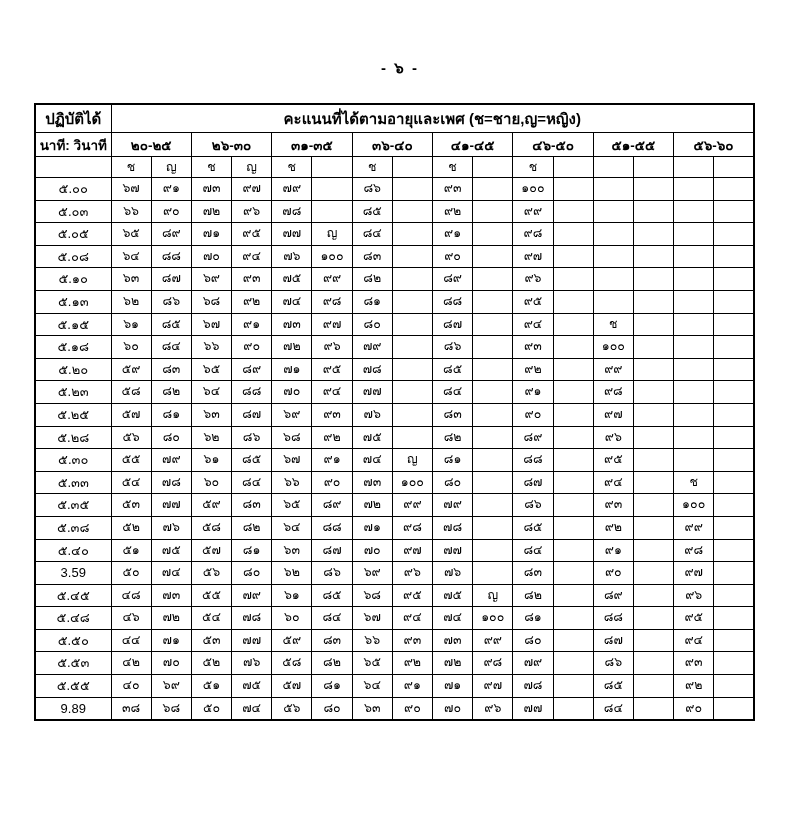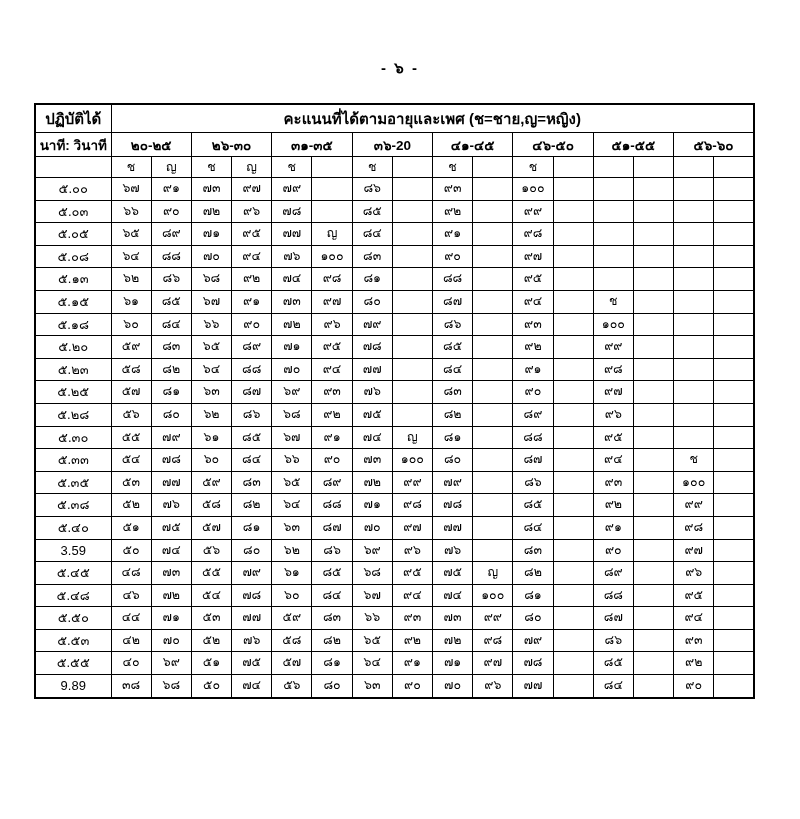--- a/index.html
+++ b/index.html
@@ -56,21 +56,21 @@
     <thead>
       <tr class="h1">
         <th>ปฏิบัติได้</th>
         <th colspan="16">คะแนนที่ได้ตามอายุและเพศ (ช=ชาย,ญ=หญิง)</th>
       </tr>
       <tr class="h2" id="age-row">
         <th>นาที: วินาที</th>
       <th colspan="2">๒๐-๒๕</th>
           <th colspan="2">๒๖-๓๐</th>
           <th colspan="2">๓๑-๓๕</th>
-          <th colspan="2">๓๖-20</th>
+          <th colspan="2">๓๖-๔๐</th>
           <th colspan="2">๔๑-๔๕</th>
           <th colspan="2">๔๖-๕๐</th>
           <th colspan="2">๕๑-๕๕</th>
           <th colspan="2">๕๖-๖๐</th>
         </tr>
       <tr class="h3" id="sex-row">
         <th></th>
       <th>ช</th>
           <th>ญ</th>
           <th>ช</th>
@@ -153,20 +153,39 @@
           <td>๘๘</td>
           <td>๗๐</td>
           <td>๙๔</td>
           <td>๗๖</td>
           <td>๑๐๐</td>
           <td>๘๓</td>
           <td></td>
           <td>๙๐</td>
           <td></td>
           <td>๙๗</td>
+          <td></td>
+          <td></td>
+          <td></td>
+          <td></td>
+          <td></td>
+        </tr>
+        <tr>
+          <td class="time-cell">๕.๑๐</td>
+          <td>๖๓</td>
+          <td>๘๗</td>
+          <td>๖๙</td>
+          <td>๙๓</td>
+          <td>๗๕</td>
+          <td>๙๙</td>
+          <td>๘๒</td>
+          <td></td>
+          <td>๘๙</td>
+          <td></td>
+          <td>๙๖</td>
           <td></td>
           <td></td>
           <td></td>
           <td></td>
           <td></td>
         </tr>
         <tr>
           <td class="time-cell">๕.๑๓</td>
           <td>๖๒</td>
           <td>๘๖</td>

